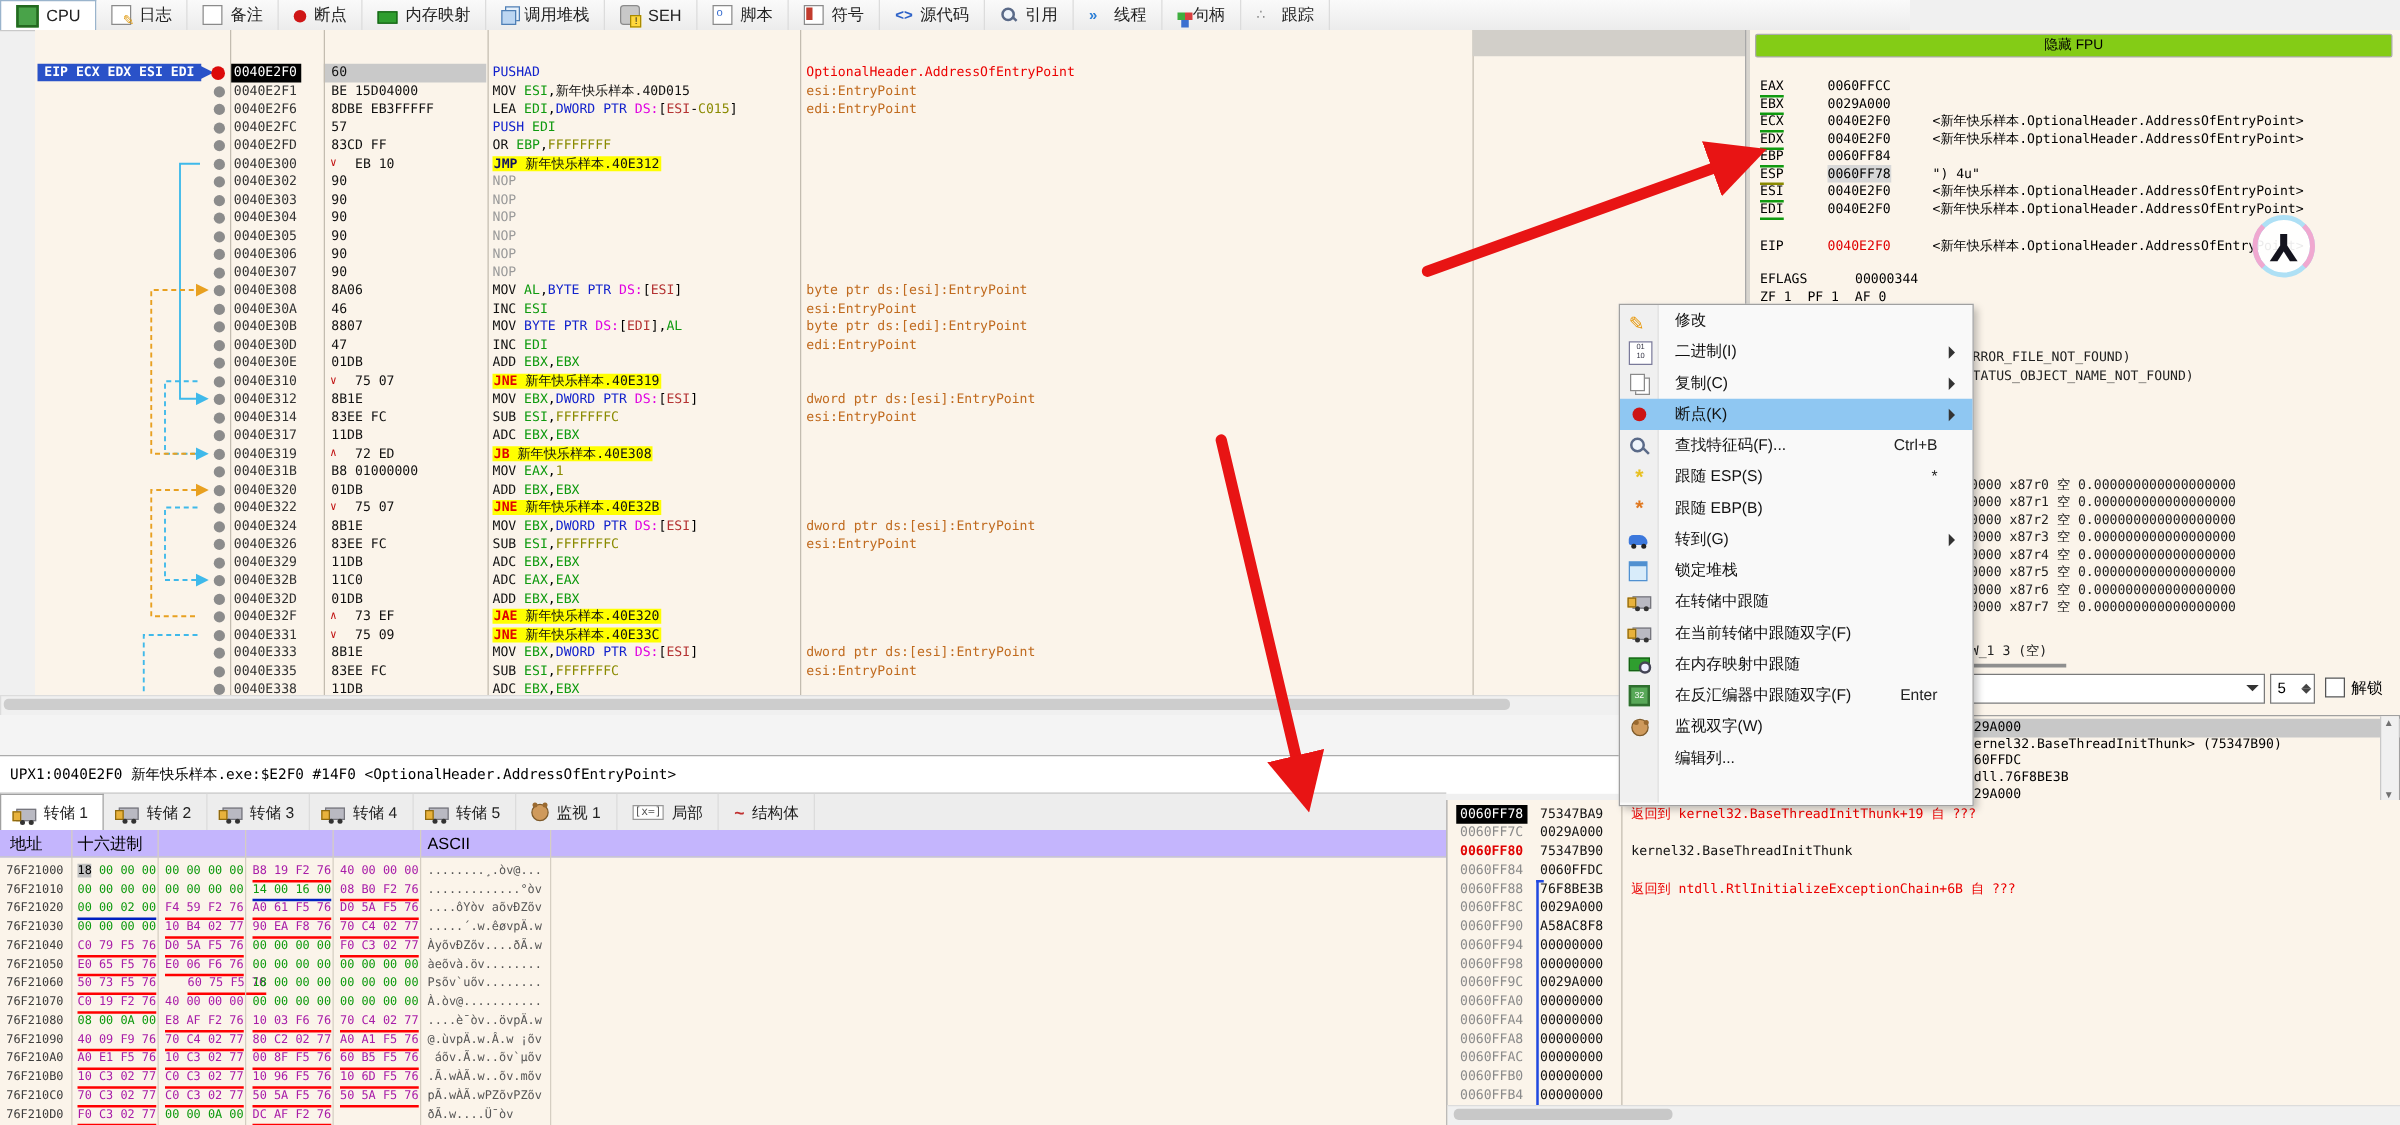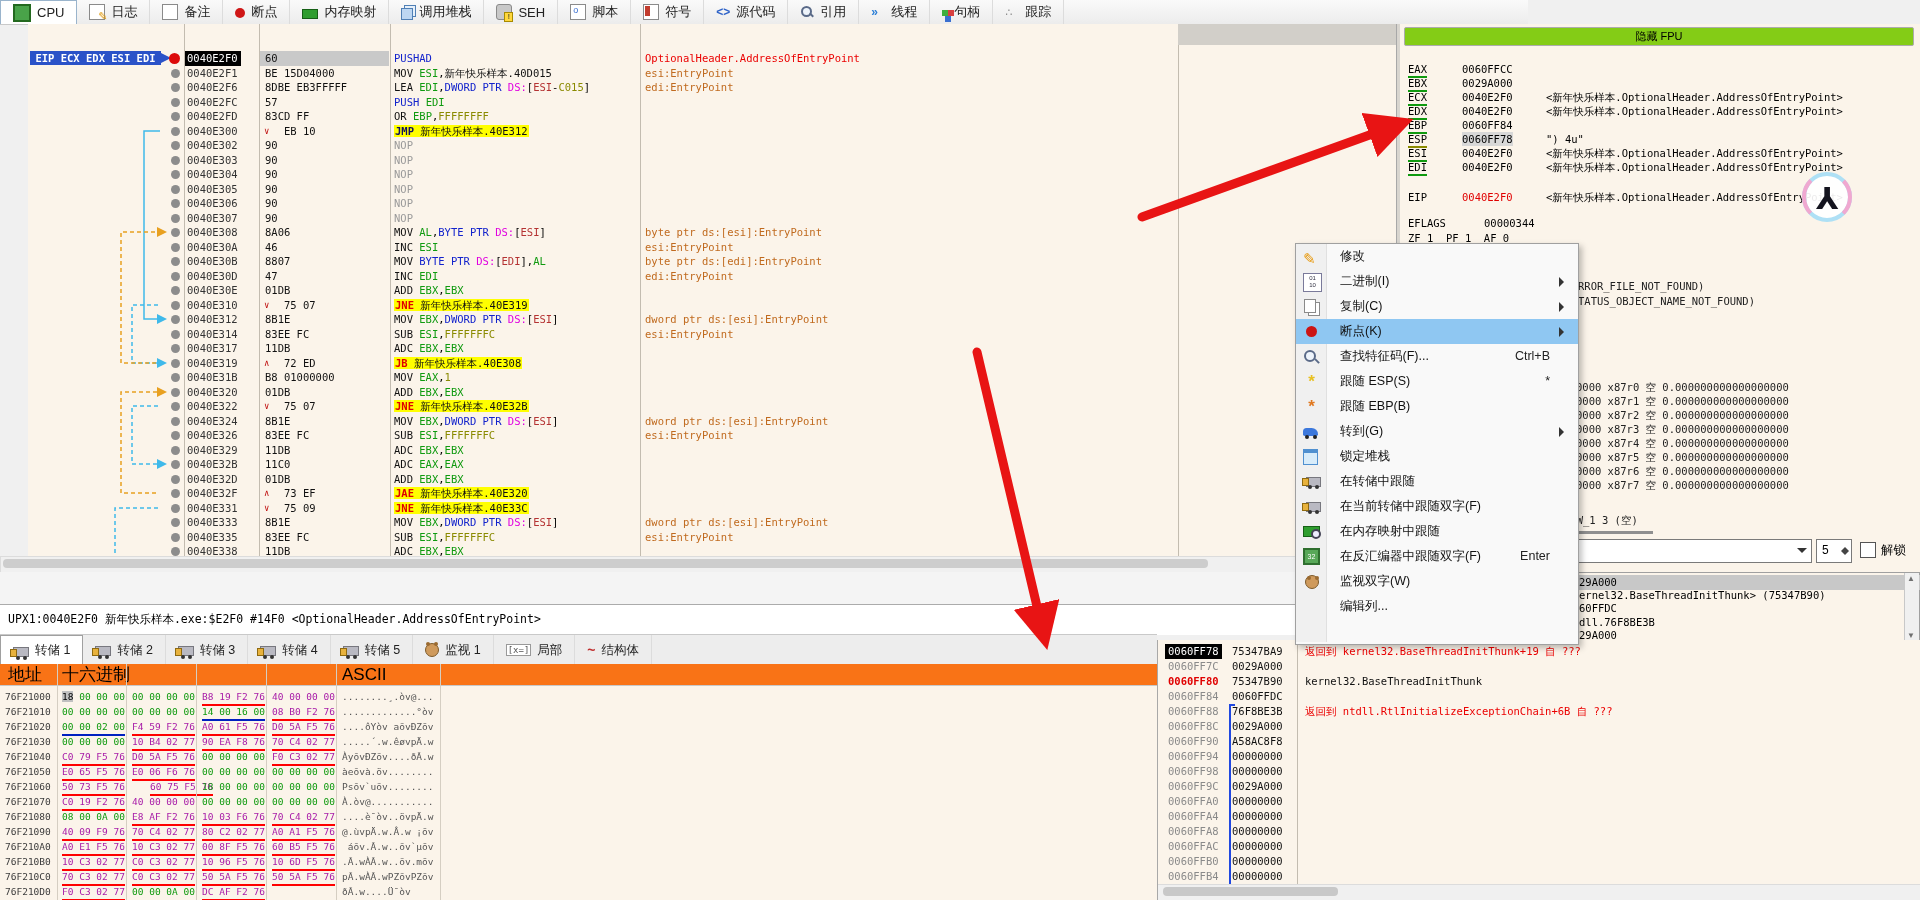--- a/index.html
+++ b/index.html
@@ -105,22 +105,22 @@
   .dtab.active{background:#fff;border:1px solid #a0a0a0;border-bottom:none;}
   .tic{display:inline-block;margin-right:6px;position:relative;flex:none;}
   .tic-truck{width:14px;height:8px;background:#b9b9c2;border:1px solid #77777e;margin-top:2px;}
   .tic-truck::before{content:"";position:absolute;left:-4px;bottom:-1px;width:5px;height:6px;background:#e8b23c;border:1px solid #8f6a10;}
   .tic-truck::after{content:"";position:absolute;left:2px;bottom:-4px;width:4px;height:4px;background:#333;border-radius:50%;box-shadow:7px 0 0 0 #333;}
   .tic-dog{width:12px;height:12px;background:#cf9a5c;border-radius:50%;border:1px solid #7d5a2a;}
   .tic-dog::before{content:"";position:absolute;left:0px;top:-2px;width:4px;height:4px;background:#9a6a30;border-radius:50%;box-shadow:8px 0 0 0 #9a6a30;}
   .tic-locals{font-family:"DejaVu Sans Mono",monospace;font-size:9px;color:#555;border:1px solid #999;padding:0 1px;background:#fff;}
   .tic-struct{color:#c03030;font-weight:bold;font-size:14px;}
   #dumppane{position:absolute;left:0;top:664px;width:1157px;height:236px;background:#fbf4ea;overflow:hidden;}
-  #dumphead{position:absolute;left:0;top:0;width:1157px;height:21px;background:#f97316;border-bottom:1px solid #c8c8c8;
-            font-size:17px;line-height:21px;}
+  #dumphead{position:absolute;left:0;top:0;width:1157px;height:21px;background:#c4b5fd;border-bottom:1px solid #c8c8c8;
+            font-size:13px;line-height:21px;}
   #dumphead span{position:absolute;}
   .dvline{position:absolute;top:0;width:1px;height:236px;background:#d5cec2;}
   .hrow{position:absolute;left:0;width:1157px;height:15px;line-height:15px;white-space:pre;
         font-family:"DejaVu Sans Mono","Liberation Mono",monospace;font-size:9.5px;}
   .h-addr{position:absolute;left:5px;color:#3c3c3c;}
   .h-g{position:absolute;}
   .h-ascii{position:absolute;left:342px;color:#555;}
   .cg{color:#0f9a0f;} .cp{color:#a81ca8;}
   .upr{border-bottom:2px solid #f00;} .upb{border-bottom:2px solid #0020c0;}
   .selbyte{background:#c0c0c0;color:#000;}

